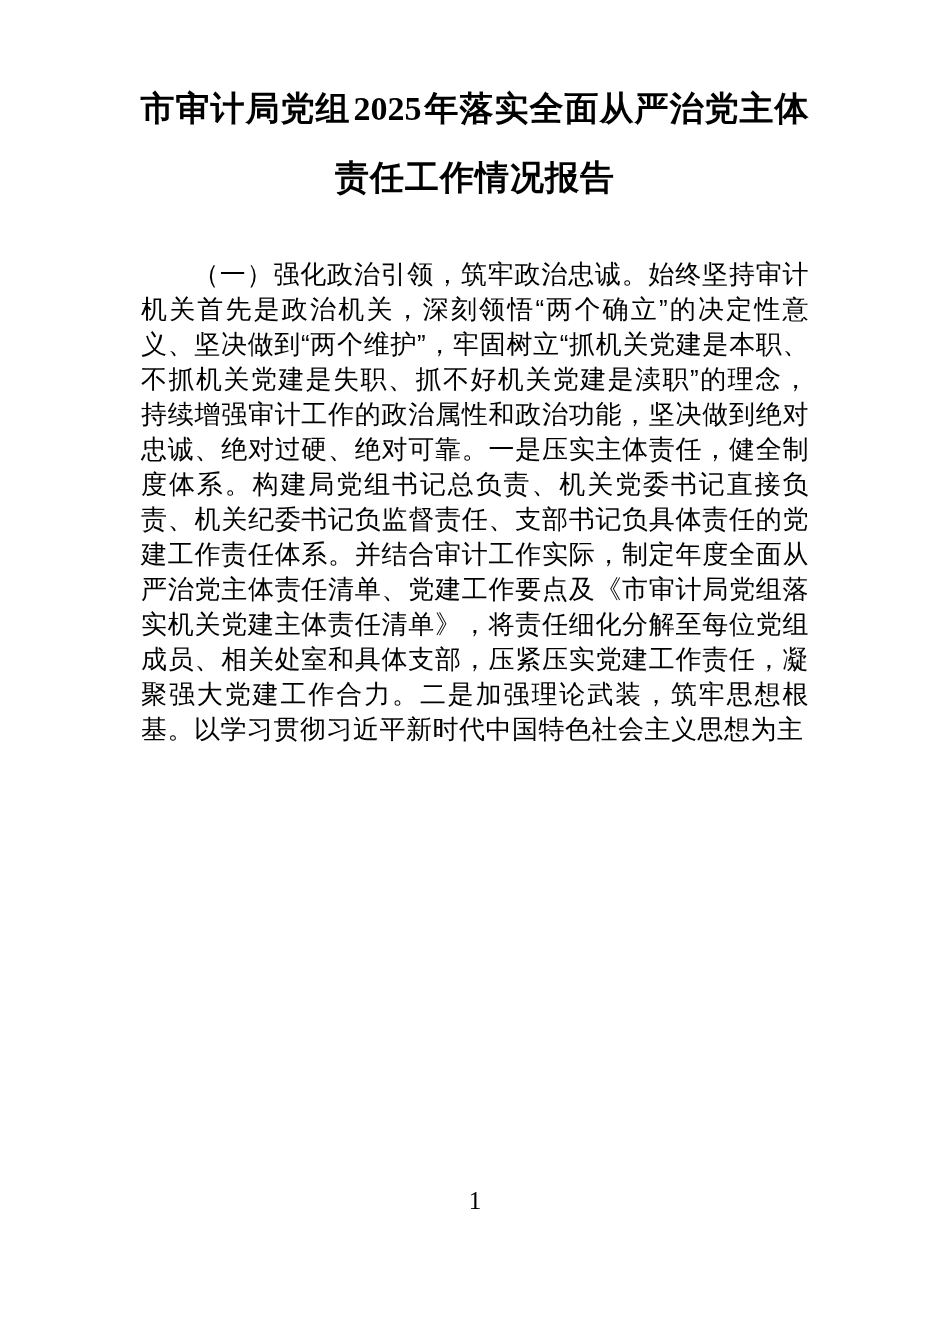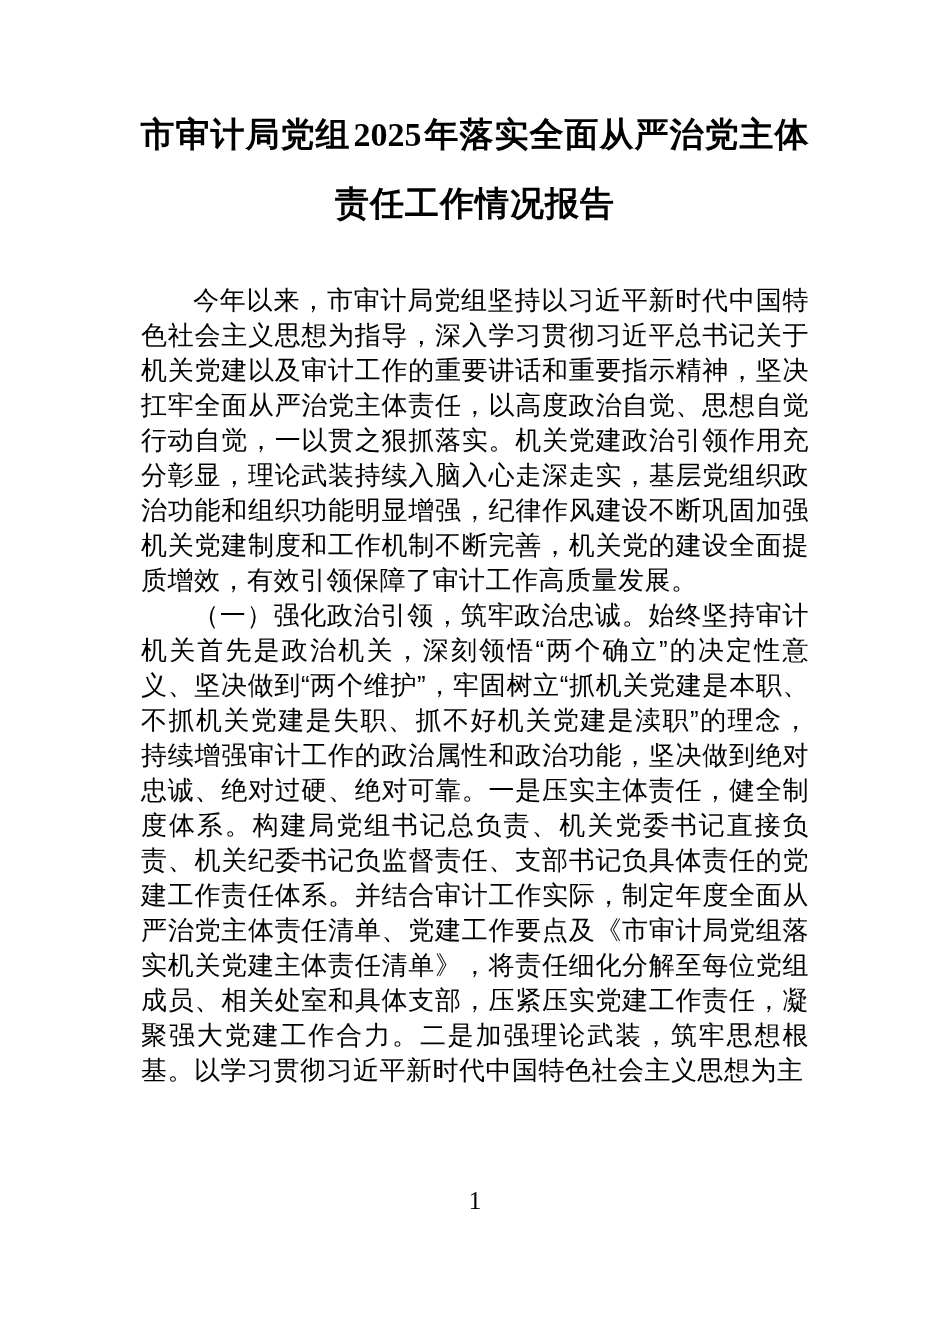--- a/index.html
+++ b/index.html
@@ -12,21 +12,21 @@
     width: 950px;
     height: 1344px;
     background: #ffffff;
     color: #000000;
     font-family: "Liberation Sans", sans-serif;
     overflow: hidden;
   }
   .doc-title {
     width: 680px;
     margin: 0 auto;
-    padding-top: 100px;
+    padding-top: 74px;
     text-align: center;
     font-size: 34px;
     font-weight: 700;
     line-height: 68px;
     letter-spacing: 1px;
   }
   .doc-title .num {
     font-family: "Liberation Serif", serif;
     font-weight: 700;
     letter-spacing: 0;
@@ -59,21 +59,20 @@
 </head>
 <body>
 
 <div class="page">
 
   <h1 class="doc-title">
     <span>市审计局党组</span><span class="num">2025</span><span>年落实全面从严治党主体责任工作情况报告</span>
   </h1>
 
   <div class="doc-content">
-    <p>今年以来，市审计局党组坚持以习近平新时代中国特色社会主义思想为指导，深入学习贯彻习近平总书记关于机关党建以及审计工作的重要讲话和重要指示精神，坚决扛牢全面从严治党主体责任，以高度政治自觉、思想自觉行动自觉，一以贯之狠抓落实。机关党建政治引领作用充分彰显，理论武装持续入脑入心走深走实，基层党组织政治功能和组织功能明显增强，纪律作风建设不断巩固加强机关党建制度和工作机制不断完善，机关党的建设全面提质增效，有效引领保障了审计工作高质量发展。</p>
     <p>（一）强化政治引领，筑牢政治忠诚。始终坚持审计机关首先是政治机关，深刻领悟“两个确立”的决定性意义、坚决做到“两个维护”，牢固树立“抓机关党建是本职、不抓机关党建是失职、抓不好机关党建是渎职”的理念，持续增强审计工作的政治属性和政治功能，坚决做到绝对忠诚、绝对过硬、绝对可靠。一是压实主体责任，健全制度体系。构建局党组书记总负责、机关党委书记直接负责、机关纪委书记负监督责任、支部书记负具体责任的党建工作责任体系。并结合审计工作实际，制定年度全面从严治党主体责任清单、党建工作要点及《市审计局党组落实机关党建主体责任清单》，将责任细化分解至每位党组成员、相关处室和具体支部，压紧压实党建工作责任，凝聚强大党建工作合力。二是加强理论武装，筑牢思想根基。以学习贯彻习近平新时代中国特色社会主义思想为主</p>
   </div>
 
   <div class="page-footer">
     <span>1</span>
   </div>
 
 </div>
 
 </body></html>

